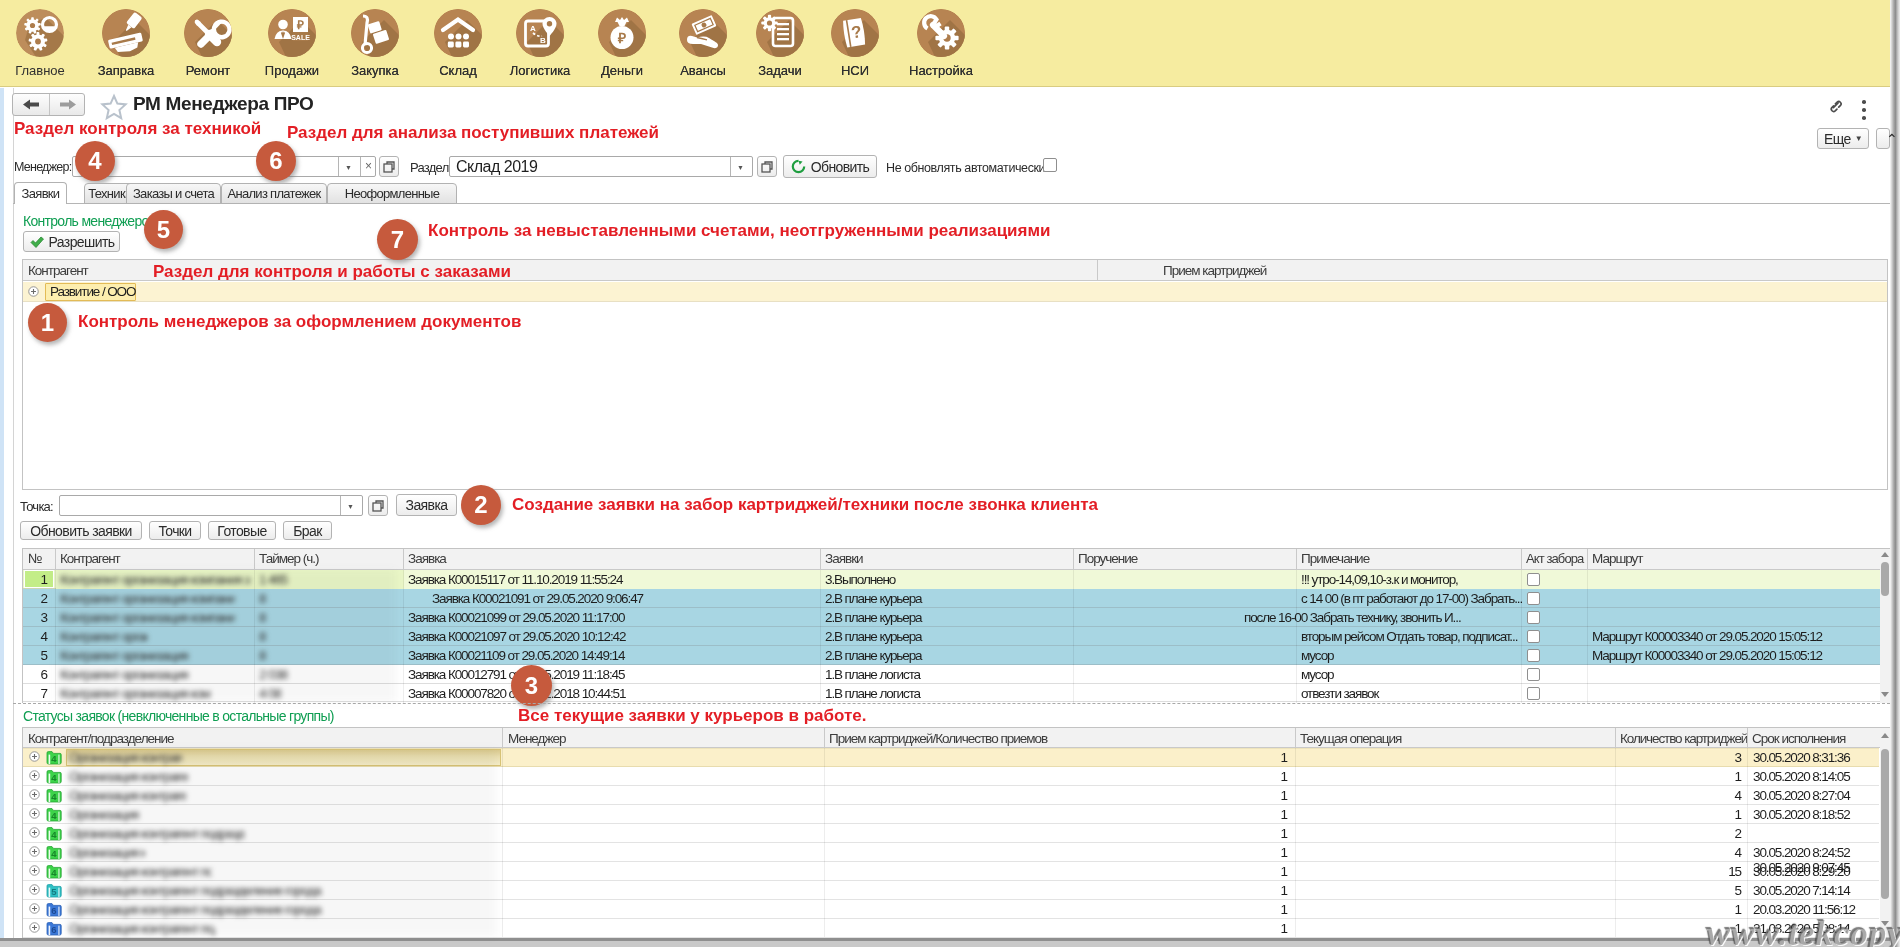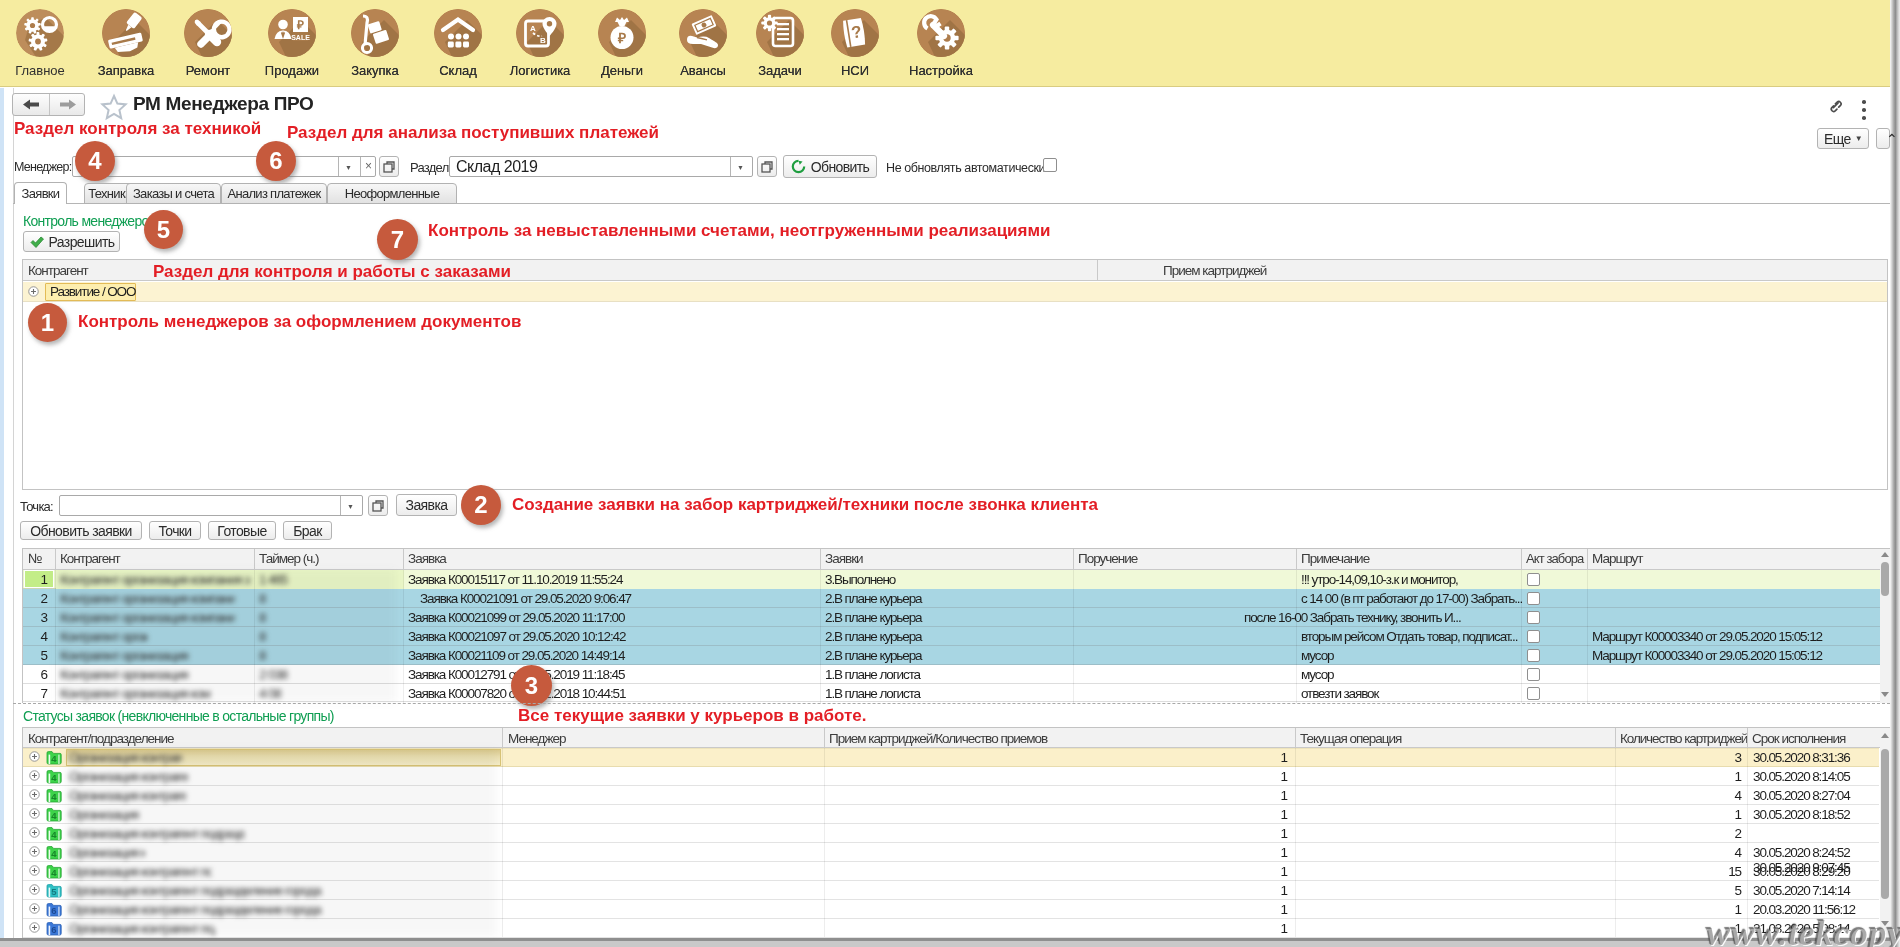--- a/index.html
+++ b/index.html
@@ -636,21 +636,21 @@
   <div class="cell blur" style="left:60px;top:572px;width:190px;overflow:hidden;">Контрагент организация компания залив</div>
   <div class="cell blur" style="left:259px;top:572px;width:30px;overflow:hidden;">1 465</div>
   <div class="cell" style="left:408px;top:572px;">Заявка К00015117 от 11.10.2019 11:55:24</div>
   <div class="cell" style="left:825px;top:572px;">3.Выполнено</div>
   <div class="cell" style="left:1301px;top:572px;">!!! утро-14,09,10-з.к и монитор,</div>
   <div class="cb" style="left:1527px;top:573px;width:13px;height:13px;"></div>
   <div class="abs" style="left:23px;top:589px;width:1857px;height:19px;background:#a8d6e3;border-bottom:1px solid rgba(120,120,120,0.25);"></div>
   <div class="cell" style="left:47px;top:591px;width:0;direction:rtl;">2</div>
   <div class="cell blur" style="left:60px;top:591px;width:175px;overflow:hidden;">Контрагент организация компания залив</div>
   <div class="cell blur" style="left:259px;top:591px;width:8px;overflow:hidden;">8</div>
-  <div class="cell" style="left:420px;top:591px;">Заявка К00021091 от 29.05.2020 9:06:47</div>
+  <div class="cell" style="left:432px;top:591px;">Заявка К00021091 от 29.05.2020 9:06:47</div>
   <div class="cell" style="left:825px;top:591px;">2.В плане курьера</div>
   <div class="cell" style="left:1301px;top:591px;">с 14 00 (в пт работают до 17-00) Забрать...</div>
   <div class="cb" style="left:1527px;top:592px;width:13px;height:13px;"></div>
   <div class="abs" style="left:23px;top:608px;width:1857px;height:19px;background:#a8d6e3;border-bottom:1px solid rgba(120,120,120,0.25);"></div>
   <div class="cell" style="left:47px;top:610px;width:0;direction:rtl;">3</div>
   <div class="cell blur" style="left:60px;top:610px;width:175px;overflow:hidden;">Контрагент организация компания залив</div>
   <div class="cell blur" style="left:259px;top:610px;width:8px;overflow:hidden;">8</div>
   <div class="cell" style="left:408px;top:610px;text-align:center;">Заявка К00021099 от 29.05.2020 11:17:00</div>
   <div class="cell" style="left:825px;top:610px;">2.В плане курьера</div>
   <div class="cell" style="left:1244px;top:610px;">после 16-00 Забрать технику, звонить И...</div>

